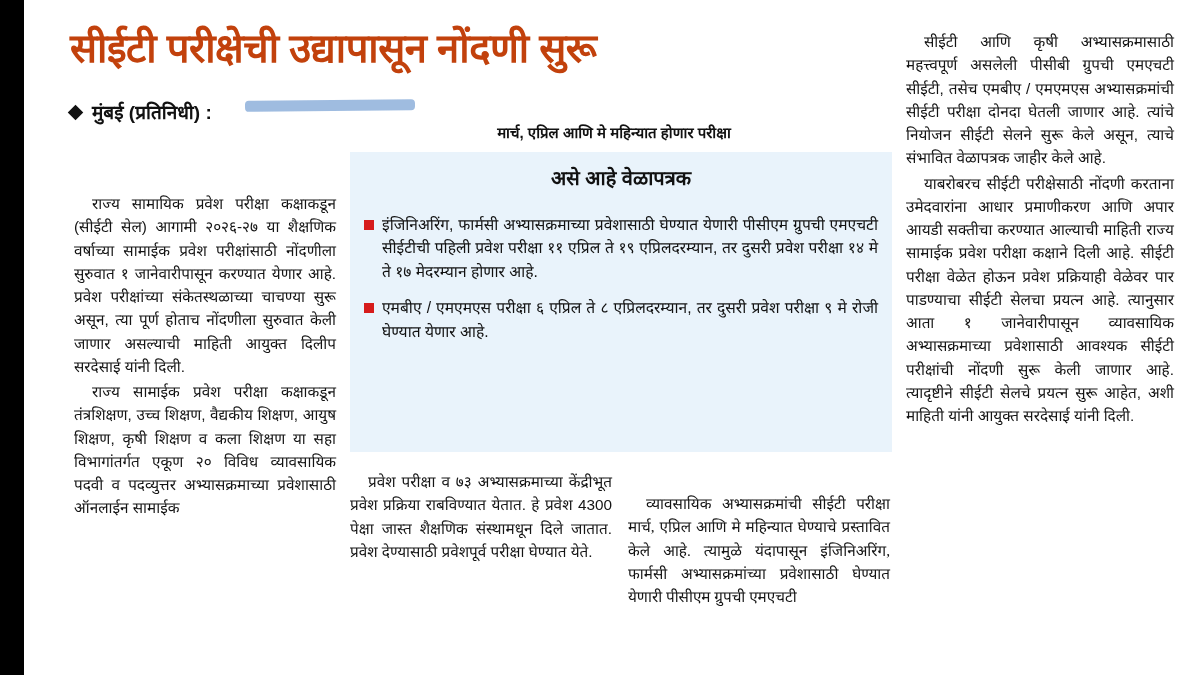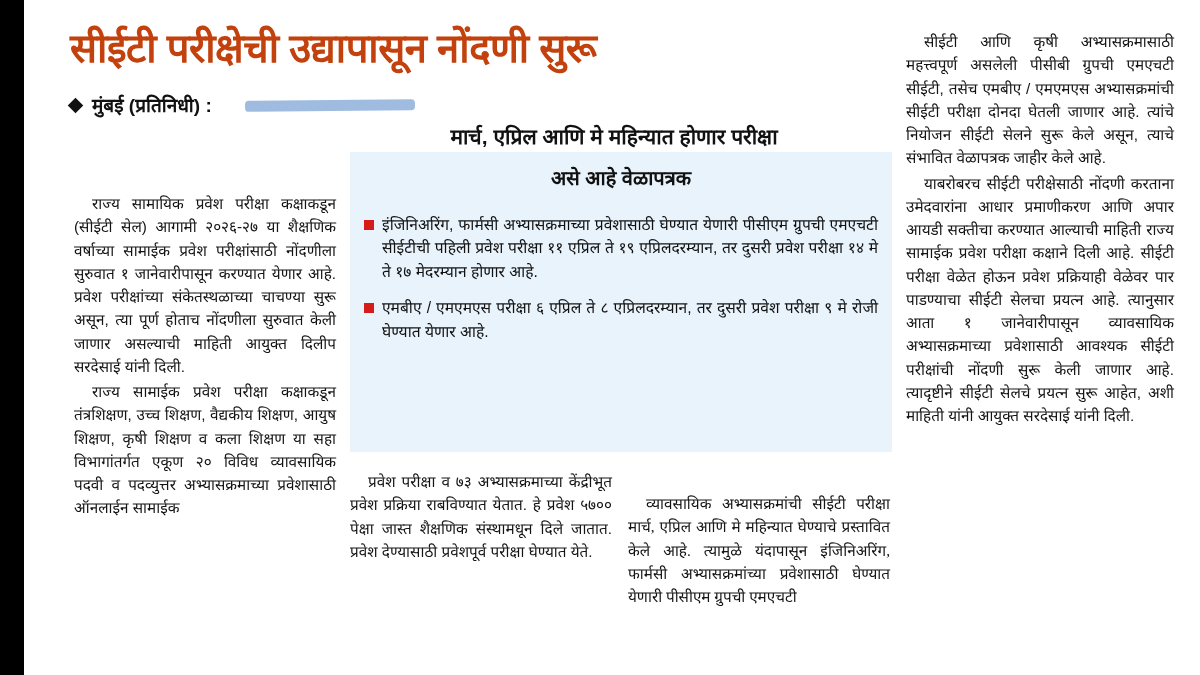--- a/index.html
+++ b/index.html
@@ -66,21 +66,21 @@
     height: 11px;
     background: #7fa6d6;
     opacity: 0.75;
     border-radius: 4px;
     transform: rotate(-0.6deg);
   }
 
   .byline {
     position: absolute;
     left: 46px;
-    top: 92px;
+    top: 99px;
     font-size: 19px;
     font-weight: bold;
     color: #111;
     display: flex;
     align-items: center;
     gap: 8px;
   }
   .byline .diamond {
     display: inline-block;
     width: 11px; height: 11px;
@@ -88,21 +88,21 @@
     transform: rotate(45deg);
     margin-right: 3px;
   }
 
   .subhead {
     position: absolute;
     left: 330px;
     top: 122px;
     width: 520px;
     text-align: center;
-    font-size: 21px;
+    font-size: 15px;
     font-weight: bold;
     color: #111;
   }
 
   
   .col {
     position: absolute;
     font-size: 15.3px;
     line-height: 1.52;
     text-align: justify;
@@ -216,21 +216,21 @@
       </div>
 
       <div class="bullet-row">
         <span class="bullet-sq"></span>
         <span class="bullet-text">एमबीए / एमएमएस परीक्षा ६ एप्रिल ते ८ एप्रिलदरम्यान, तर दुसरी प्रवेश परीक्षा ९ मे रोजी घेण्यात येणार आहे.</span>
       </div>
 
     </div>
 
     <div class="col" id="col2">
-      <p class="first">प्रवेश परीक्षा व ७३ अभ्यासक्रमाच्या केंद्रीभूत प्रवेश प्रक्रिया राबविण्यात येतात. हे प्रवेश ५७०० पेक्षा जास्त शैक्षणिक संस्थामधून दिले जातात. प्रवेश देण्यासाठी प्रवेशपूर्व परीक्षा घेण्यात येते.</p>
+      <p class="first">प्रवेश परीक्षा व ७३ अभ्यासक्रमाच्या केंद्रीभूत प्रवेश प्रक्रिया राबविण्यात येतात. हे प्रवेश 4300 पेक्षा जास्त शैक्षणिक संस्थामधून दिले जातात. प्रवेश देण्यासाठी प्रवेशपूर्व परीक्षा घेण्यात येते.</p>
     </div>
 
     <div class="col" id="col3">
       <p class="first">व्यावसायिक अभ्यासक्रमांची सीईटी परीक्षा मार्च, एप्रिल आणि मे महिन्यात घेण्याचे प्रस्तावित केले आहे. त्यामुळे यंदापासून इंजिनिअरिंग, फार्मसी अभ्यासक्रमांच्या प्रवेशासाठी घेण्यात येणारी पीसीएम ग्रुपची एमएचटी</p>
     </div>
 
     <div class="col" id="col4">
       <p>सीईटी आणि कृषी अभ्यासक्रमासाठी महत्त्वपूर्ण असलेली पीसीबी ग्रुपची एमएचटी सीईटी, तसेच एमबीए / एमएमएस अभ्यासक्रमांची सीईटी परीक्षा दोनदा घेतली जाणार आहे. त्यांचे नियोजन सीईटी सेलने सुरू केले असून, त्याचे संभावित वेळापत्रक जाहीर केले आहे.</p>
       <p>याबरोबरच सीईटी परीक्षेसाठी नोंदणी करताना उमेदवारांना आधार प्रमाणीकरण आणि अपार आयडी सक्तीचा करण्यात आल्याची माहिती राज्य सामाईक प्रवेश परीक्षा कक्षाने दिली आहे. सीईटी परीक्षा वेळेत होऊन प्रवेश प्रक्रियाही वेळेवर पार पाडण्याचा सीईटी सेलचा प्रयत्न आहे. त्यानुसार आता १ जानेवारीपासून व्यावसायिक अभ्यासक्रमाच्या प्रवेशासाठी आवश्यक सीईटी परीक्षांची नोंदणी सुरू केली जाणार आहे. त्यादृष्टीने सीईटी सेलचे प्रयत्न सुरू आहेत, अशी माहिती यांनी आयुक्त सरदेसाई यांनी दिली.</p>
       <p></p>

